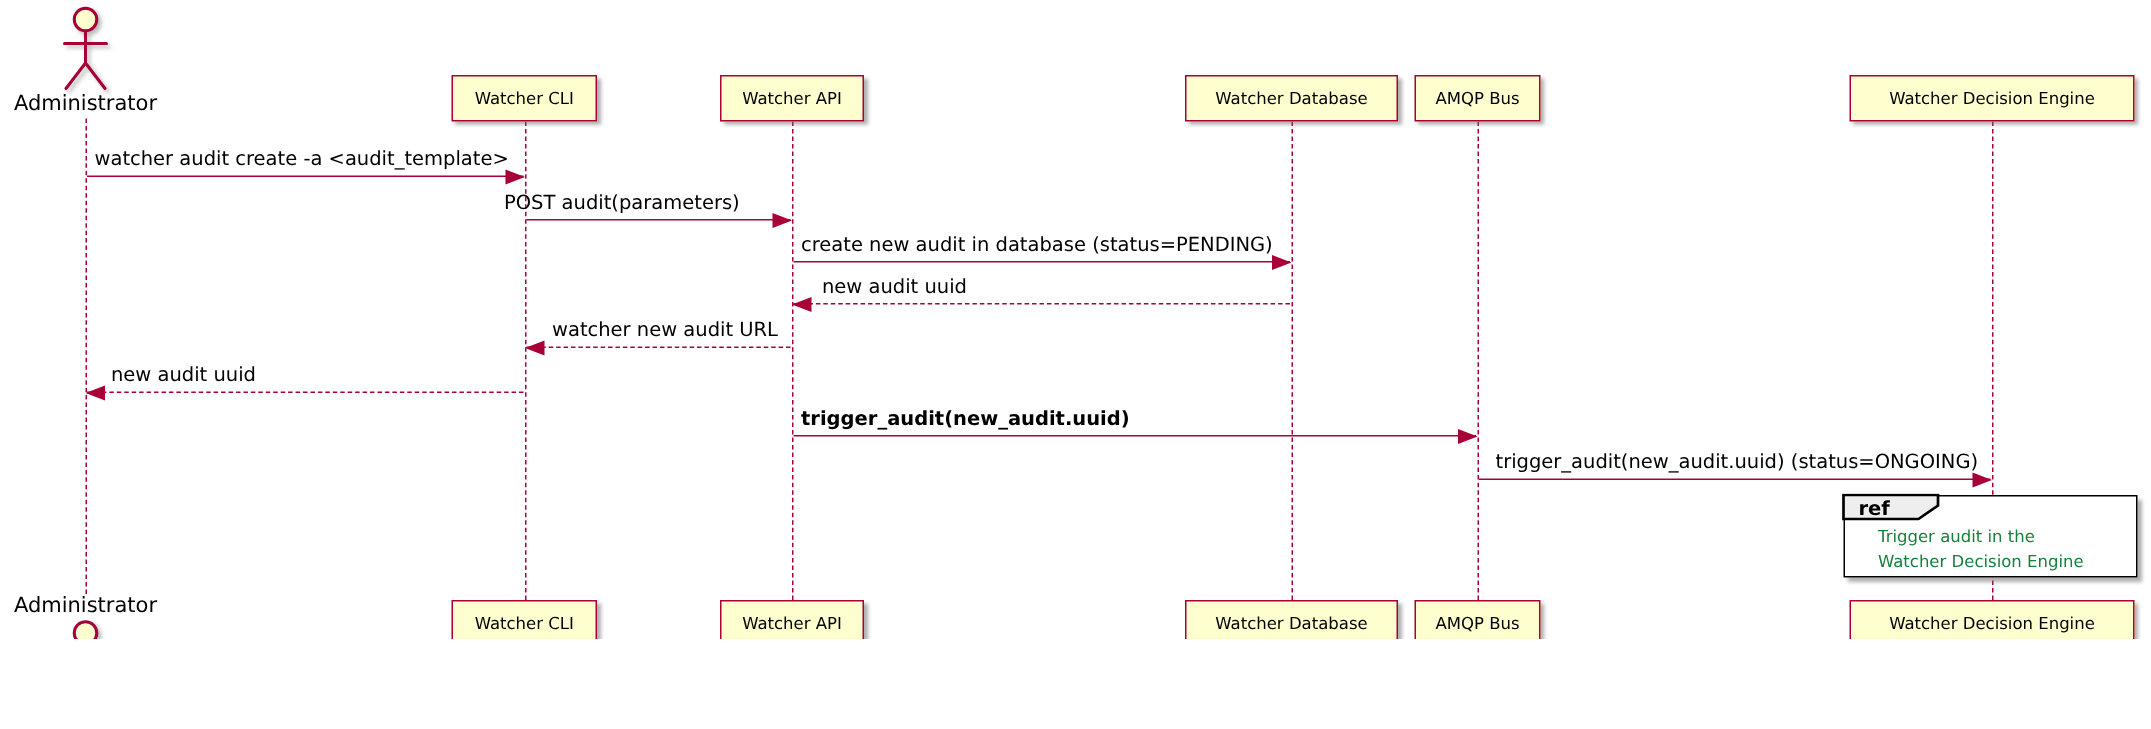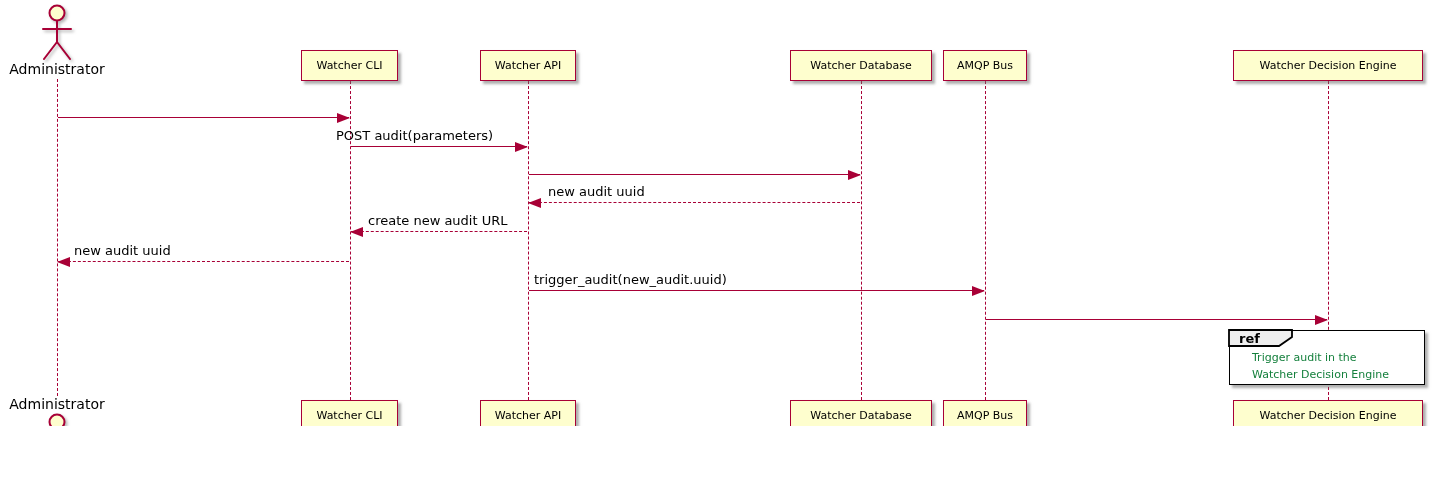--- a/index.html
+++ b/index.html
@@ -67,39 +67,42 @@
     <div class="pbox" style="left: 790px; top: 50px; width: 142px;">Watcher Database</div>
     <div class="pbox" style="left: 790px; top: 400px; width: 142px;">Watcher Database</div>
     <div class="lifeline" style="left: 984.5px; top: 81px; height: 319px;"></div>
     <div class="pbox" style="left: 943px; top: 50px; width: 84px;">AMQP Bus</div>
     <div class="pbox" style="left: 943px; top: 400px; width: 84px;">AMQP Bus</div>
     <div class="lifeline" style="left: 1327.5px; top: 81px; height: 319px;"></div>
     <div class="pbox" style="left: 1233px; top: 50px; width: 190px;">Watcher Decision Engine</div>
     <div class="pbox" style="left: 1233px; top: 400px; width: 190px;">Watcher Decision Engine</div>
     <div class="msg-line solid" style="left: 58px; top: 117px; width: 291px;"></div>
     <div class="arrow right" style="left: 337px; top: 112.5px;"></div>
+    <div class="msg-label" style="left: 63px; top: 99px;">watcher audit create -a &lt;audit_template&gt;</div>
     <div class="msg-line solid" style="left: 351px; top: 146px; width: 176px;"></div>
     <div class="arrow right" style="left: 515px; top: 141.5px;"></div>
     <div class="msg-label" style="left: 336px; top: 128px;">POST audit(parameters)</div>
     <div class="msg-line solid" style="left: 529px; top: 174px; width: 331px;"></div>
     <div class="arrow right" style="left: 848px; top: 169.5px;"></div>
+    <div class="msg-label" style="left: 534px; top: 156px;">create new audit in database (status=PENDING)</div>
     <div class="msg-line dashed" style="left: 529px; top: 202px; width: 331px;"></div>
     <div class="arrow left" style="left: 528px; top: 197.5px;"></div>
     <div class="msg-label" style="left: 548px; top: 184px;">new audit uuid</div>
     <div class="msg-line dashed" style="left: 351px; top: 231px; width: 176px;"></div>
     <div class="arrow left" style="left: 350px; top: 226.5px;"></div>
-    <div class="msg-label" style="left: 368px; top: 213px;">create new audit URL</div>
+    <div class="msg-label" style="left: 368px; top: 213px;">watcher new audit URL</div>
     <div class="msg-line dashed" style="left: 58px; top: 261px; width: 291px;"></div>
     <div class="arrow left" style="left: 57px; top: 256.5px;"></div>
     <div class="msg-label" style="left: 74px; top: 243px;">new audit uuid</div>
     <div class="msg-line solid" style="left: 529px; top: 290px; width: 455px;"></div>
     <div class="arrow right" style="left: 972px; top: 285.5px;"></div>
-    <div class="msg-label" style="left: 534px; top: 272px;">trigger_audit(new_audit.uuid)</div>
+    <div class="msg-label" style="left: 534px; top: 272px; font-weight: bold;">trigger_audit(new_audit.uuid)</div>
     <div class="msg-line solid" style="left: 986px; top: 319px; width: 341px;"></div>
     <div class="arrow right" style="left: 1315px; top: 314.5px;"></div>
+    <div class="msg-label" style="left: 997px; top: 301px;">trigger_audit(new_audit.uuid) (status=ONGOING)</div>
     <div class="ref-box" style="left: 1229px; top: 330px; width: 196px; height: 55px;">
       <div class="ref-tab"><svg width="70" height="19" viewBox="0 0 70 19" xmlns="http://www.w3.org/2000/svg">
           <path d="M1,1 H64 V8 L51,17 H1 Z" fill="#EEEEEE" stroke="#000000" stroke-width="1.8"></path>
           <text x="11" y="14" font-family="DejaVu Sans, sans-serif" font-size="13" font-weight="bold" fill="#000">ref</text>
         </svg></div>
       <div class="ref-line" style="top: 18px;">Trigger audit in the</div>
       <div class="ref-line" style="top: 35px;">Watcher Decision Engine</div>
     </div>
   </div>
 

